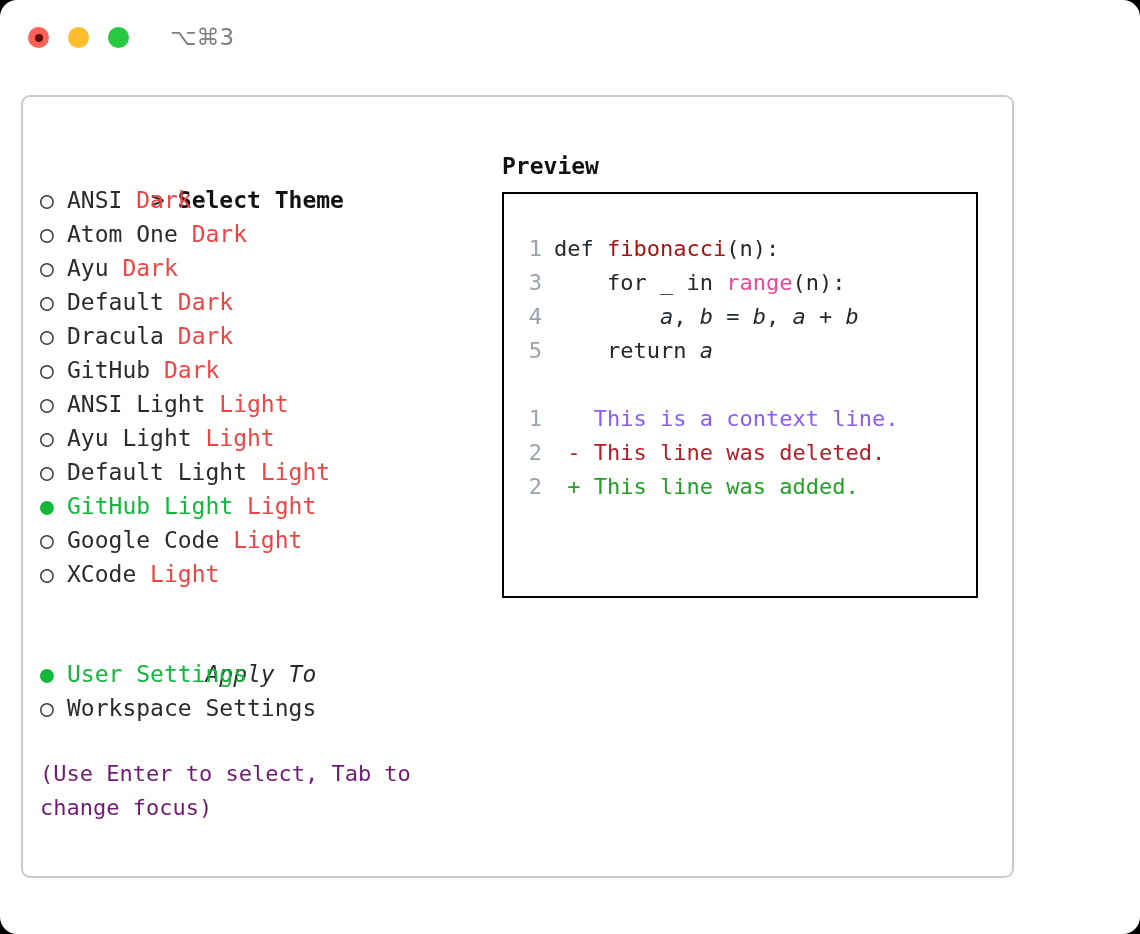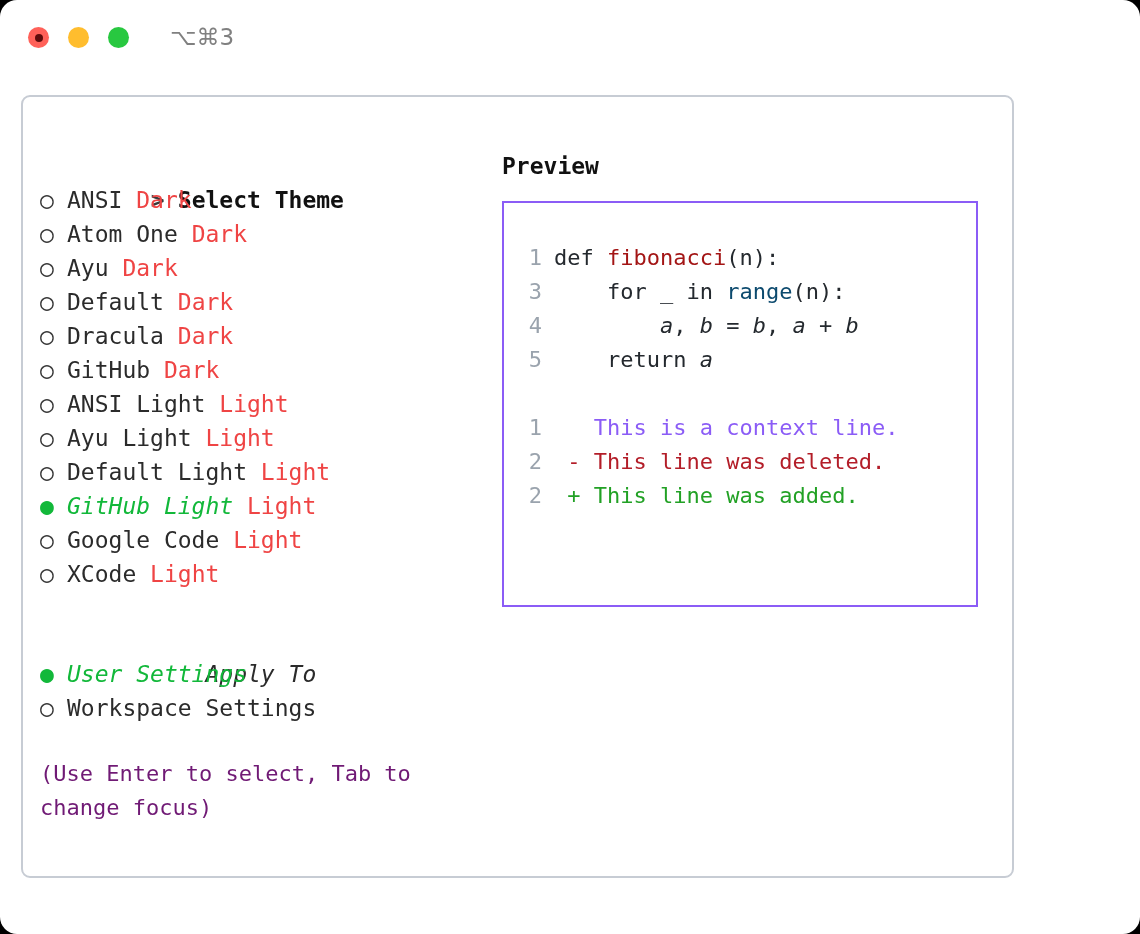--- a/index.html
+++ b/index.html
@@ -91,21 +91,21 @@
   }
   .opt-row .marker {
     display: inline-block;
     width: 27px;
     text-align: left;
   }
   .opt-row.header {
     font-weight: bold;
     color: #111111;
   }
-  .opt-row.selected .label { color: #12b83a; font-style: italic; }
+  .opt-row.selected .label { color: #12b83a; }
   .opt-row.selected .marker { color: #12b83a; }
   .opt-row .label { color: #2b2b2b; }
   .opt-row .suffix { color: #ef4444; text-align: center; }
   .opt-row .marker { color: #3a3a3a; }
 
   #apply-block { margin-top: 32px; }
   #apply-heading {
     height: 34px;
     line-height: 34px;
     font-size: 23px;
@@ -136,24 +136,24 @@
   }
   #preview-title {
     font-size: 23px;
     font-weight: bold;
     color: #111111;
     line-height: 34px;
     height: 34px;
     white-space: pre;
   }
   #preview-panel {
-    margin-top: 18px;
+    margin-top: 9px;
     width: 476px;
     height: 406px;
-    border: 2px solid #8b5cf6;
+    border: 2px solid #000000;
     box-sizing: border-box;
     background: #ffffff;
     padding: 38px 0 0 18px;
   }
   .code-line {
     font-size: 22px;
     line-height: 34px;
     height: 34px;
     white-space: pre;
     color: #24292e;
@@ -161,21 +161,21 @@
   .ln {
     display: inline-block;
     width: 20px;
     text-align: right;
     color: #9aa3ad;
     margin-right: 12px;
   }
   .blank-line { height: 34px; }
   .tok-fn    { color: #a31515; }
   .tok-num   { color: #008080; font-style: italic; }
-  .tok-built { color: #0c4a6e; }
+  .tok-built { color: #ec4899; }
   .tok-var   { font-style: italic; }
   .diff-ctx  { color: #8b5cf6; }
   .diff-del  { color: #b31d28; }
   .diff-add  { color: #22a125; }
 </style>
 </head>
 <body>
 
 <div id="window">
 

